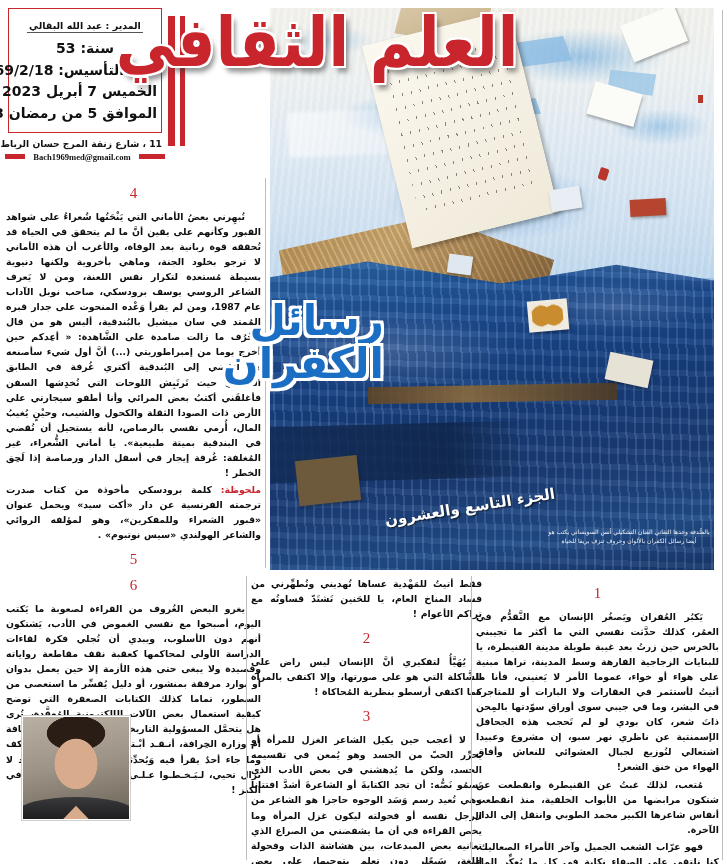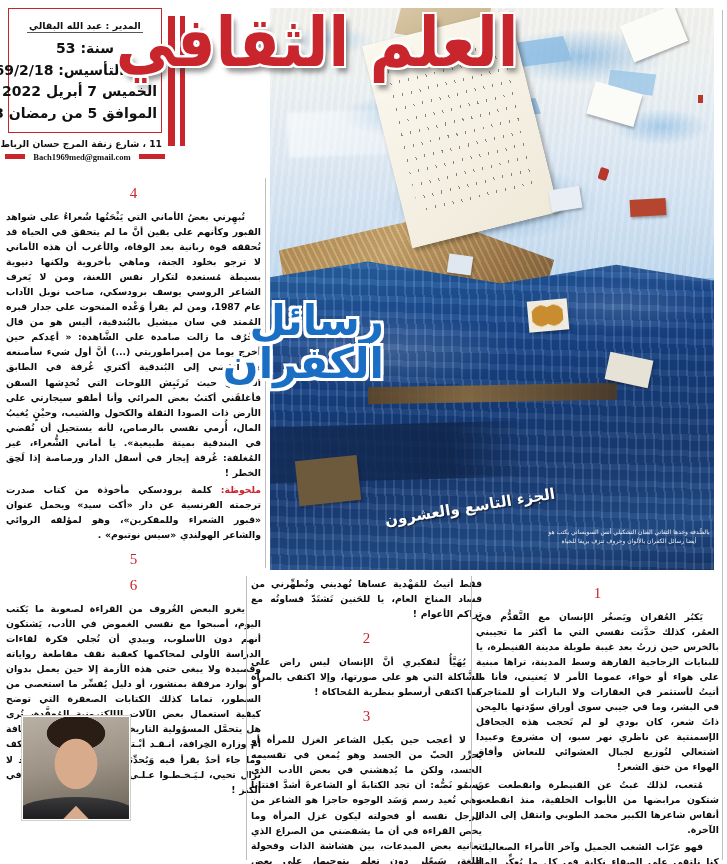--- a/index.html
+++ b/index.html
@@ -449,21 +449,21 @@
 
 <div class="page">
 
   <div class="top-band">
 
     <div class="masthead-info">
       <div class="info-frame">
         <div class="director-line">المدير : عبد الله البقالي</div>
         <div class="info-line">سنة: 53</div>
         <div class="info-line">سنة التأسيس: 1969/2/18</div>
-        <div class="info-line">الخميس 7 أبريل 2022</div>
+        <div class="info-line">الخميس 7 أبريل 2023</div>
         <div class="info-line">الموافق 5 من رمضان 1443</div>
       </div>
       <div class="addr-line">11 ، شارع زنقة المرج حسان الرباط</div>
       <div class="email-row">
         <span class="email-bar long"></span>
         <span class="email-text">Bach1969med@gmail.com</span>
         <span class="email-bar"></span>
       </div>
     </div>
 

